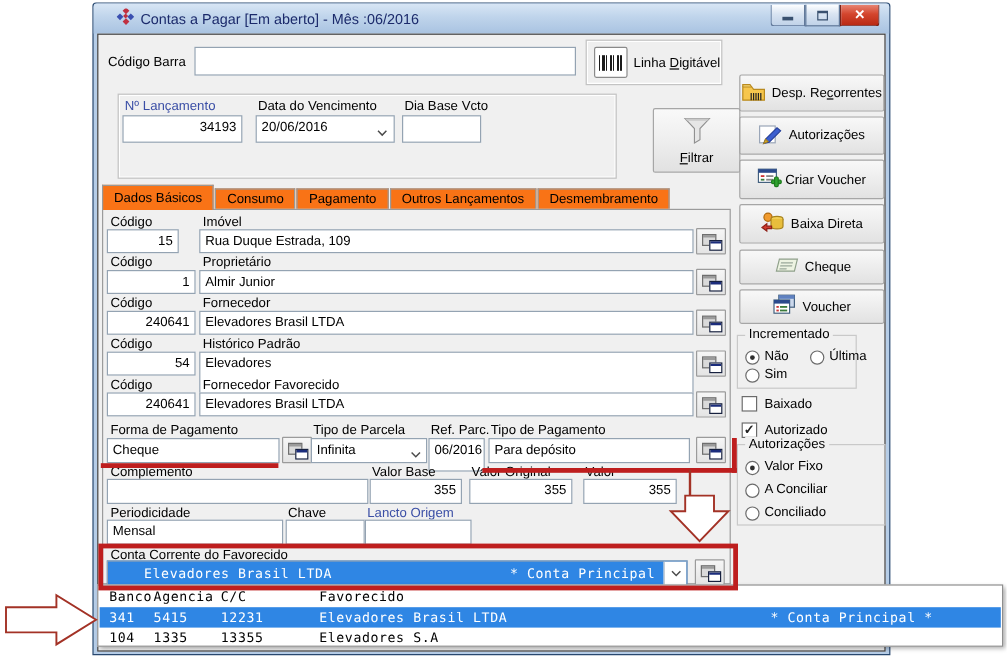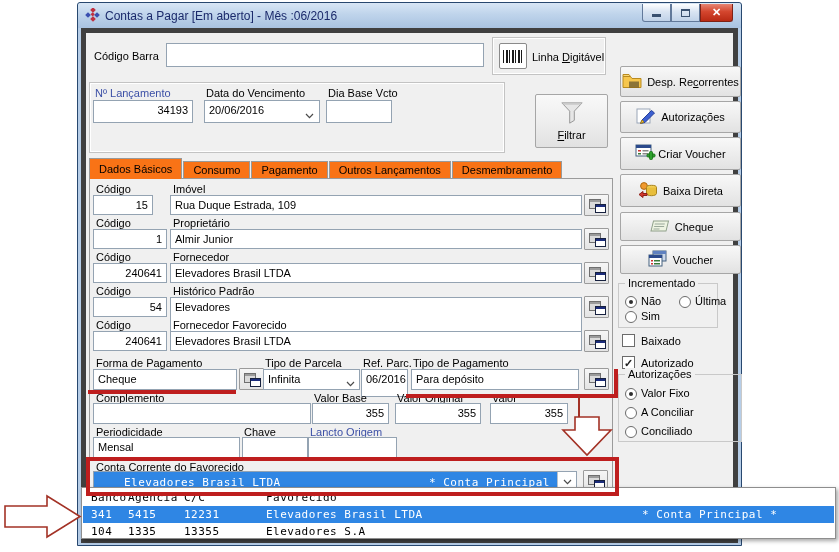--- a/index.html
+++ b/index.html
@@ -5,34 +5,34 @@
   * { margin:0; padding:0; box-sizing:border-box; }
   html,body { background:#fff; }
   #root { position:relative; width:839px; height:552px; background:#fff;
           font-family:"Liberation Sans", sans-serif; font-size:11px; color:#000; overflow:hidden; }
 
   
   .window { position:absolute; left:77px; top:2px; width:665px; height:544px;
             background:#B6CDE7; border:1px solid #28486F; border-radius:3px 3px 0 0; }
   .titlebar { position:absolute; left:0; top:0; right:0; height:25px;
               background:linear-gradient(#D8E6F5,#BFD4EB 45%,#A9C3E1);
-              border-radius:3px 3px 0 0; display:flex; align-items:center; padding-left:7px; gap:5px; }
+              border-radius:3px 3px 0 0; display:flex; align-items:center; padding-left:19px; gap:5px; }
   .title { font-size:12px; color:#1B2A6B; white-space:nowrap; }
   .winbtns { position:absolute; right:8px; top:1px; display:flex; }
   .wbtn { width:29px; height:18px; border:1px solid #62799A; border-top:none;
           background:linear-gradient(#FDFEFF,#D9E4F2 45%,#C0D2E8);
           display:flex; align-items:center; justify-content:center; }
   .wbtn.first { border-radius:0 0 0 3px; }
   .wbtn.close { width:33px; background:linear-gradient(#E78573,#D4462E 45%,#B92A14);
                 border-color:#7E2216; border-radius:0 0 3px 0; color:#fff; font-size:11px; font-weight:bold; }
   .ic-min { width:9px; height:3px; background:#39506F; margin-top:6px; }
   .ic-max { width:9px; height:8px; border:1px solid #39506F; border-top:2px solid #39506F; background:transparent; }
 
   .content { position:absolute; left:3px; top:25px; width:657px; height:515px;
-             background:#F0F0F0; border:5px solid #404040; }
+             background:#F0F0F0; border:1px solid #404040; }
 
   
   .lbl { position:absolute; white-space:nowrap; }
   .blue { color:#3B4FA6; }
   .tb  { position:absolute; background:#fff; border:1px solid #94A3B2; padding:3px 4px 0 4px;
          white-space:nowrap; overflow:hidden; }
   .tr  { text-align:right; }
   .btn { position:absolute; background:linear-gradient(#F9F9F9,#EDEDED 55%,#E1E1E1);
          border:1px solid #A6A6A6; border-radius:2px; display:flex; align-items:center;
          justify-content:center; gap:5px; }
@@ -127,21 +127,21 @@
 
       <span class="lbl" style="left:8px;top:17px">Código Barra</span>
       <div class="tb" style="left:80px;top:10px;width:318px;height:24px"></div>
       <div class="grp" style="left:406px;top:4px;width:114px;height:38px;background:#EFEFEF">
         <div class="btn" style="left:6px;top:5px;width:28px;height:26px;position:absolute;background:#fff;border-color:#8A8A8A">
           <span class="bars"></span>
         </div>
         <span class="lbl" style="left:39px;top:13px"><span>Linha </span><u>D</u><span>igitável</span></span>
       </div>
 
-      <div class="grp" style="left:3px;top:49px;width:416px;height:71px">
+      <div class="grp" style="left:16px;top:49px;width:416px;height:71px">
         <span class="lbl blue" style="left:5px;top:4px">Nº Lançamento</span>
         <div class="tb tr" style="left:3px;top:17px;width:100px;height:23px">34193</div>
         <span class="lbl" style="left:116px;top:4px">Data do Vencimento</span>
         <div class="tb" style="left:114px;top:17px;width:116px;height:23px">
           <span>20/06/2016</span>
           <span class="chev" style="position:absolute;right:5px;top:8px">
             <svg width="9" height="6" viewBox="0 0 9 6">
                 <polyline points="1,1 4.5,4.6 8,1" fill="none" stroke="#4A4A4A" stroke-width="1.2"></polyline>
               </svg>
           </span>

